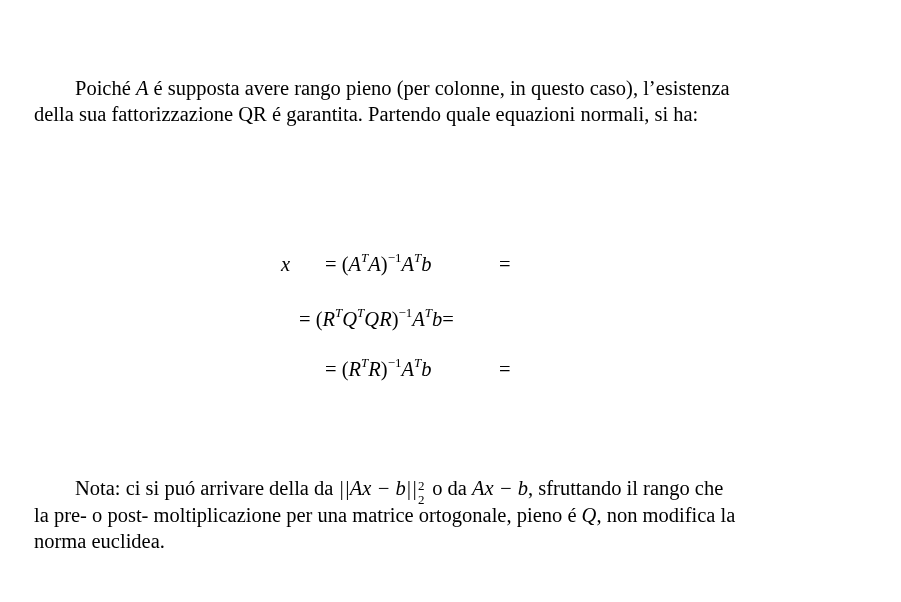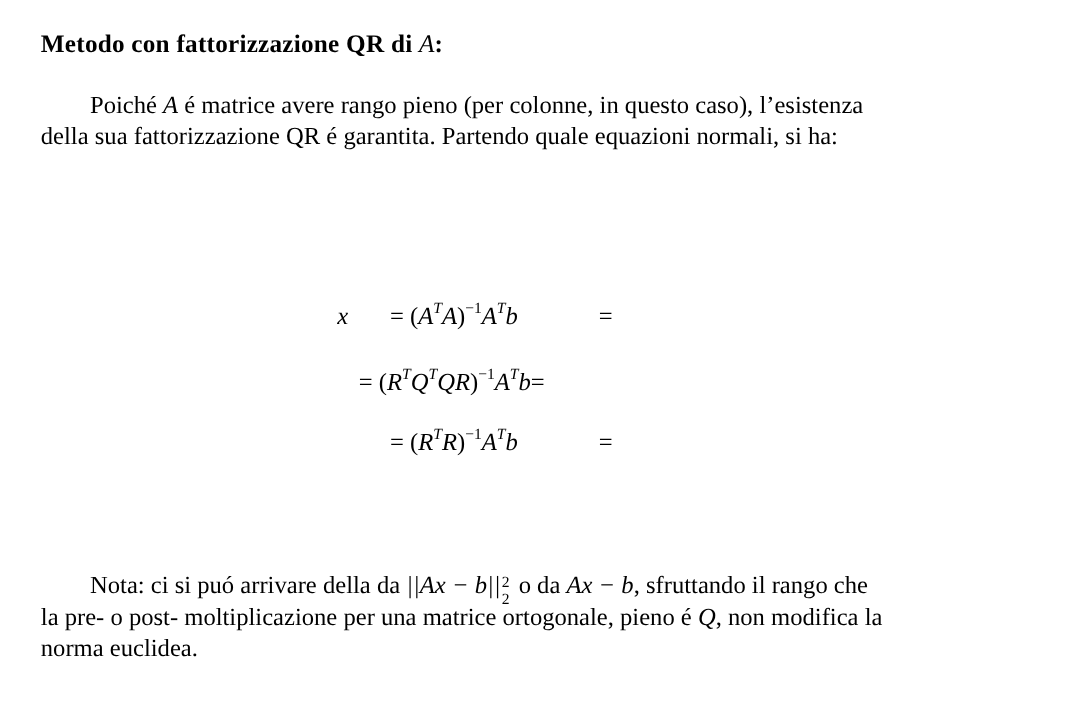--- a/index.html
+++ b/index.html
@@ -26,23 +26,22 @@
     sup { vertical-align: 9px; }
     .stack { display: inline-block; position: relative; width: 10px; height: 10px; }
     .stack .s1 { position: absolute; left: 1px; top: -12px; font-size: 13px; }
     .stack .s2 { position: absolute; left: 1px; top: 2px; font-size: 13px; }
   </style>
 </head>
 <body>
 
 <div class="page">
 
-  <div class="heading serif"><span>Metodo con fattorizzazione QR di </span><span class="math-i" style="font-weight:normal">A</span><span>:</span></div>
 
-  <div class="line serif" style="left:75px; top:75px;"><span>Poiché </span><span class="math-i">A</span><span> é matrice avere rango pieno (per colonne, in questo caso), l’esistenza</span></div>
+  <div class="line serif" style="left:75px; top:75px;"><span>Poiché </span><span class="math-i">A</span><span> é supposta avere rango pieno (per colonne, in questo caso), l’esistenza</span></div>
 
   <div class="line serif" style="left:34px; top:101px;">della sua fattorizzazione QR é garantita. Partendo quale equazioni normali, si ha:</div>
 
   <div class="eq" style="left:281px; top:251px;">
     <span class="math-i">x</span>
     <span style="position:absolute; left:44px; top:0;">= (<i>A</i><sup><i>T</i></sup><i>A</i>)<sup>−1</sup><i>A</i><sup><i>T</i></sup><i>b</i></span>
     <span style="position:absolute; left:218px; top:0;">=</span>
   </div>
 
   <div class="eq" style="left:299px; top:286px;margin-top:20px;">

